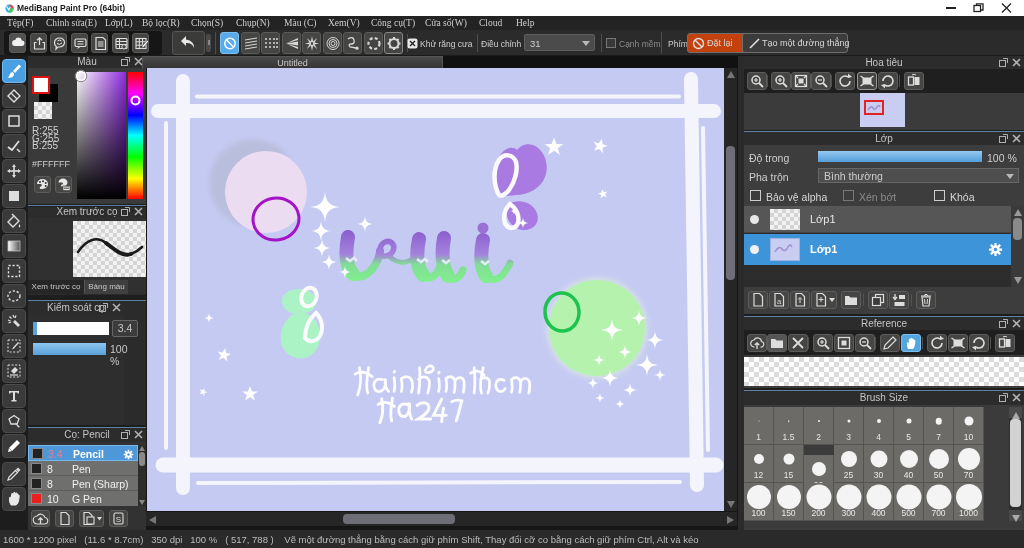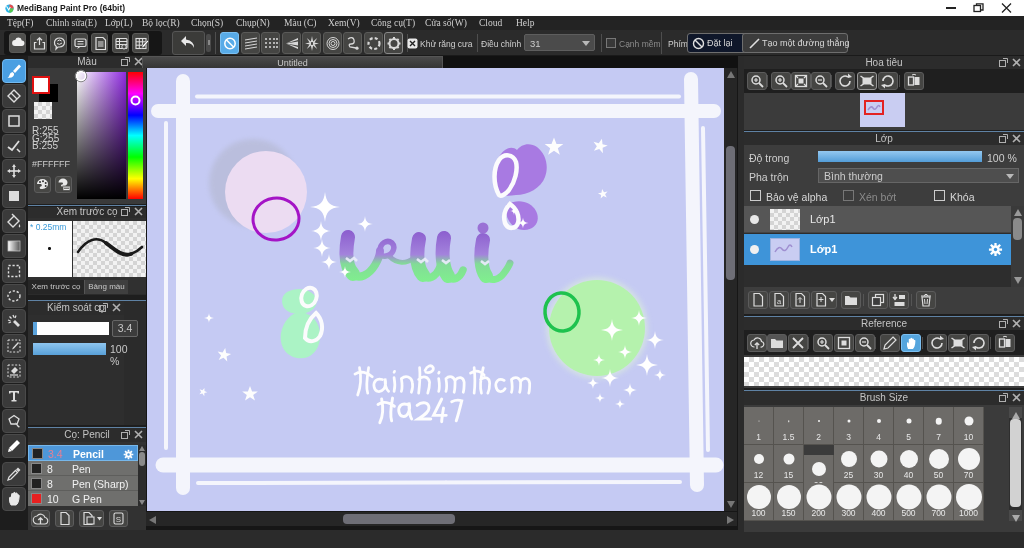--- a/index.html
+++ b/index.html
@@ -226,21 +226,21 @@
       <span class="abs" style="left:5px;top:2.5px;font-size:9.5px;color:#ccc">31</span>
       <svg class="abs" style="right:4px;top:6px" width="8" height="6">
           <path d="M0,0 L8,0 L4,5 Z" fill="#b9b9b9"></path>
         </svg>
     </div>
     <div class="abs" style="left:601px;top:4px;width:1px;height:18px;background:#4e4e4e"></div>
     <div class="abs" style="left:606px;top:8px;width:10px;height:10px;border:1px solid #777;background:#383838"></div>
     <span class="abs" style="left:619px;top:9px;font-size:8.5px;color:#8b8b8b">Cạnh mềm</span>
     <div class="abs" style="left:661px;top:2px;width:1px;height:22px;background:#4e4e4e"></div>
     <span class="abs" style="left:668px;top:9px;font-size:8.5px;color:#d0d0d0">Phím</span>
-    <div class="abs" style="left:687px;top:2.5px;width:63px;height:20px;background:#0f172a;border:1px solid #6e6e6e;border-radius:3px">
+    <div class="abs" style="left:687px;top:2.5px;width:63px;height:20px;background:#c2410c;border:1px solid #6e6e6e;border-radius:3px">
       <svg class="abs" style="left:4px;top:3px" width="13" height="13" viewBox="0 0 13 13">
           <circle cx="6.5" cy="6.5" r="5" fill="none" stroke="#e0e0e0" stroke-width="1.4"></circle>
           <path d="M3,3 L10,10" stroke="#e0e0e0" stroke-width="1.4"></path>
         </svg>
       <span class="abs" style="left:19px;top:4.5px;font-size:9px;white-space:nowrap;color:#d8d8d8">Đặt lại</span>
     </div>
     <div class="abs" style="left:742px;top:2.5px;width:106px;height:20px;background:#3c3c3c;border:1px solid #6e6e6e;border-radius:3px">
       <svg class="abs" style="left:5px;top:3px" width="13" height="13" viewBox="0 0 13 13">
           <path d="M11,2 L2,11" stroke="#e0e0e0" stroke-width="1.6"></path>
         </svg>
@@ -407,24 +407,20 @@
   </div>
   <div class="panel" style="left:28px;top:206px;width:118px;height:88px;background:#303030">
     <div class="ptitle">Xem trước cọ</div>
     <svg class="pico" style="right:16px" width="9" height="9" viewBox="0 0 9 9">
         <rect x="0.5" y="2.5" width="6" height="6" fill="none" stroke="#b0b0b0"></rect>
         <path d="M4,0.5 H8.5 V5" fill="none" stroke="#b0b0b0"></path>
       </svg>
     <svg class="pico" style="right:3px" width="9" height="9" viewBox="0 0 9 9">
         <path d="M1,1 L8,8 M8,1 L1,8" stroke="#b0b0b0" stroke-width="1.6"></path>
       </svg>
-    <div class="abs" style="left:0px;top:15px;width:44px;height:56px;background:#fff">
-      <span class="abs" style="left:2px;top:1px;font-size:8.5px;color:#3a9ad9">* 0.25mm</span>
-      <div class="abs" style="left:20px;top:26px;width:2.5px;height:2.5px;background:#111;border-radius:50%"></div>
-    </div>
     <div class="abs checker2" style="left:45px;top:15px;width:73px;height:56px">
       <svg width="73" height="56">
           <path d="M5,31 C14,18 24,15 33,22 C42,29 50,36 58,33 C62,31.5 66,29 69,26" fill="none" stroke="#1a1a1a" stroke-width="2.5" stroke-linecap="round"></path>
           <path d="M33,22 C42,29 50,36 58,33" fill="none" stroke="#1a1a1a" stroke-width="4" stroke-linecap="round"></path>
         </svg>
     </div>
     <div class="abs" style="left:0;top:74px;width:56px;height:14px;background:#262626;color:#c8c8c8;font-size:8px;text-align:center;line-height:14px;white-space:nowrap;overflow:hidden">Xem trước cọ</div>
     <div class="abs" style="left:56px;top:74px;width:44px;height:14px;background:#3f3f3f;color:#c8c8c8;font-size:8px;text-align:center;line-height:14px;white-space:nowrap;overflow:hidden;border-left:1px solid #555">Bảng màu</div>
   </div>
   <div class="panel" style="left:28px;top:301px;width:96px;height:124px;background:#2e2e2e">
@@ -1064,13 +1060,16 @@
       <div class="abs" style="left:0;top:0;width:13px;height:11px;background:#4a4a4a"><svg style="margin:2px 2.5px" width="8" height="7">
             <path d="M4,0 L8,7 H0 Z" fill="#aaa"></path>
           </svg></div>
       <div class="abs" style="left:1px;top:12px;width:11px;height:88px;background:#d2d2d2;border-radius:4px"></div>
       <div class="abs" style="left:0;bottom:0;width:13px;height:11px;background:#4a4a4a"><svg style="margin:2px 2.5px" width="8" height="7">
             <path d="M4,7 L8,0 H0 Z" fill="#aaa"></path>
           </svg></div>
     </div>
   </div>
 
+  <div class="abs" id="status">
+    <span class="abs" style="left:3px;top:4px;white-space:nowrap">1600 * 1200 pixel&nbsp;&nbsp; (11.6 * 8.7cm)&nbsp;&nbsp; 350 dpi&nbsp;&nbsp; 100 %&nbsp;&nbsp; ( 517, 788 )&nbsp;&nbsp;&nbsp; Vẽ một đường thẳng bằng cách giữ phím Shift, Thay đổi cỡ co bằng cách giữ phím Ctrl, Alt và kéo</span>
+  </div>
 </div>
 
 </body></html>

